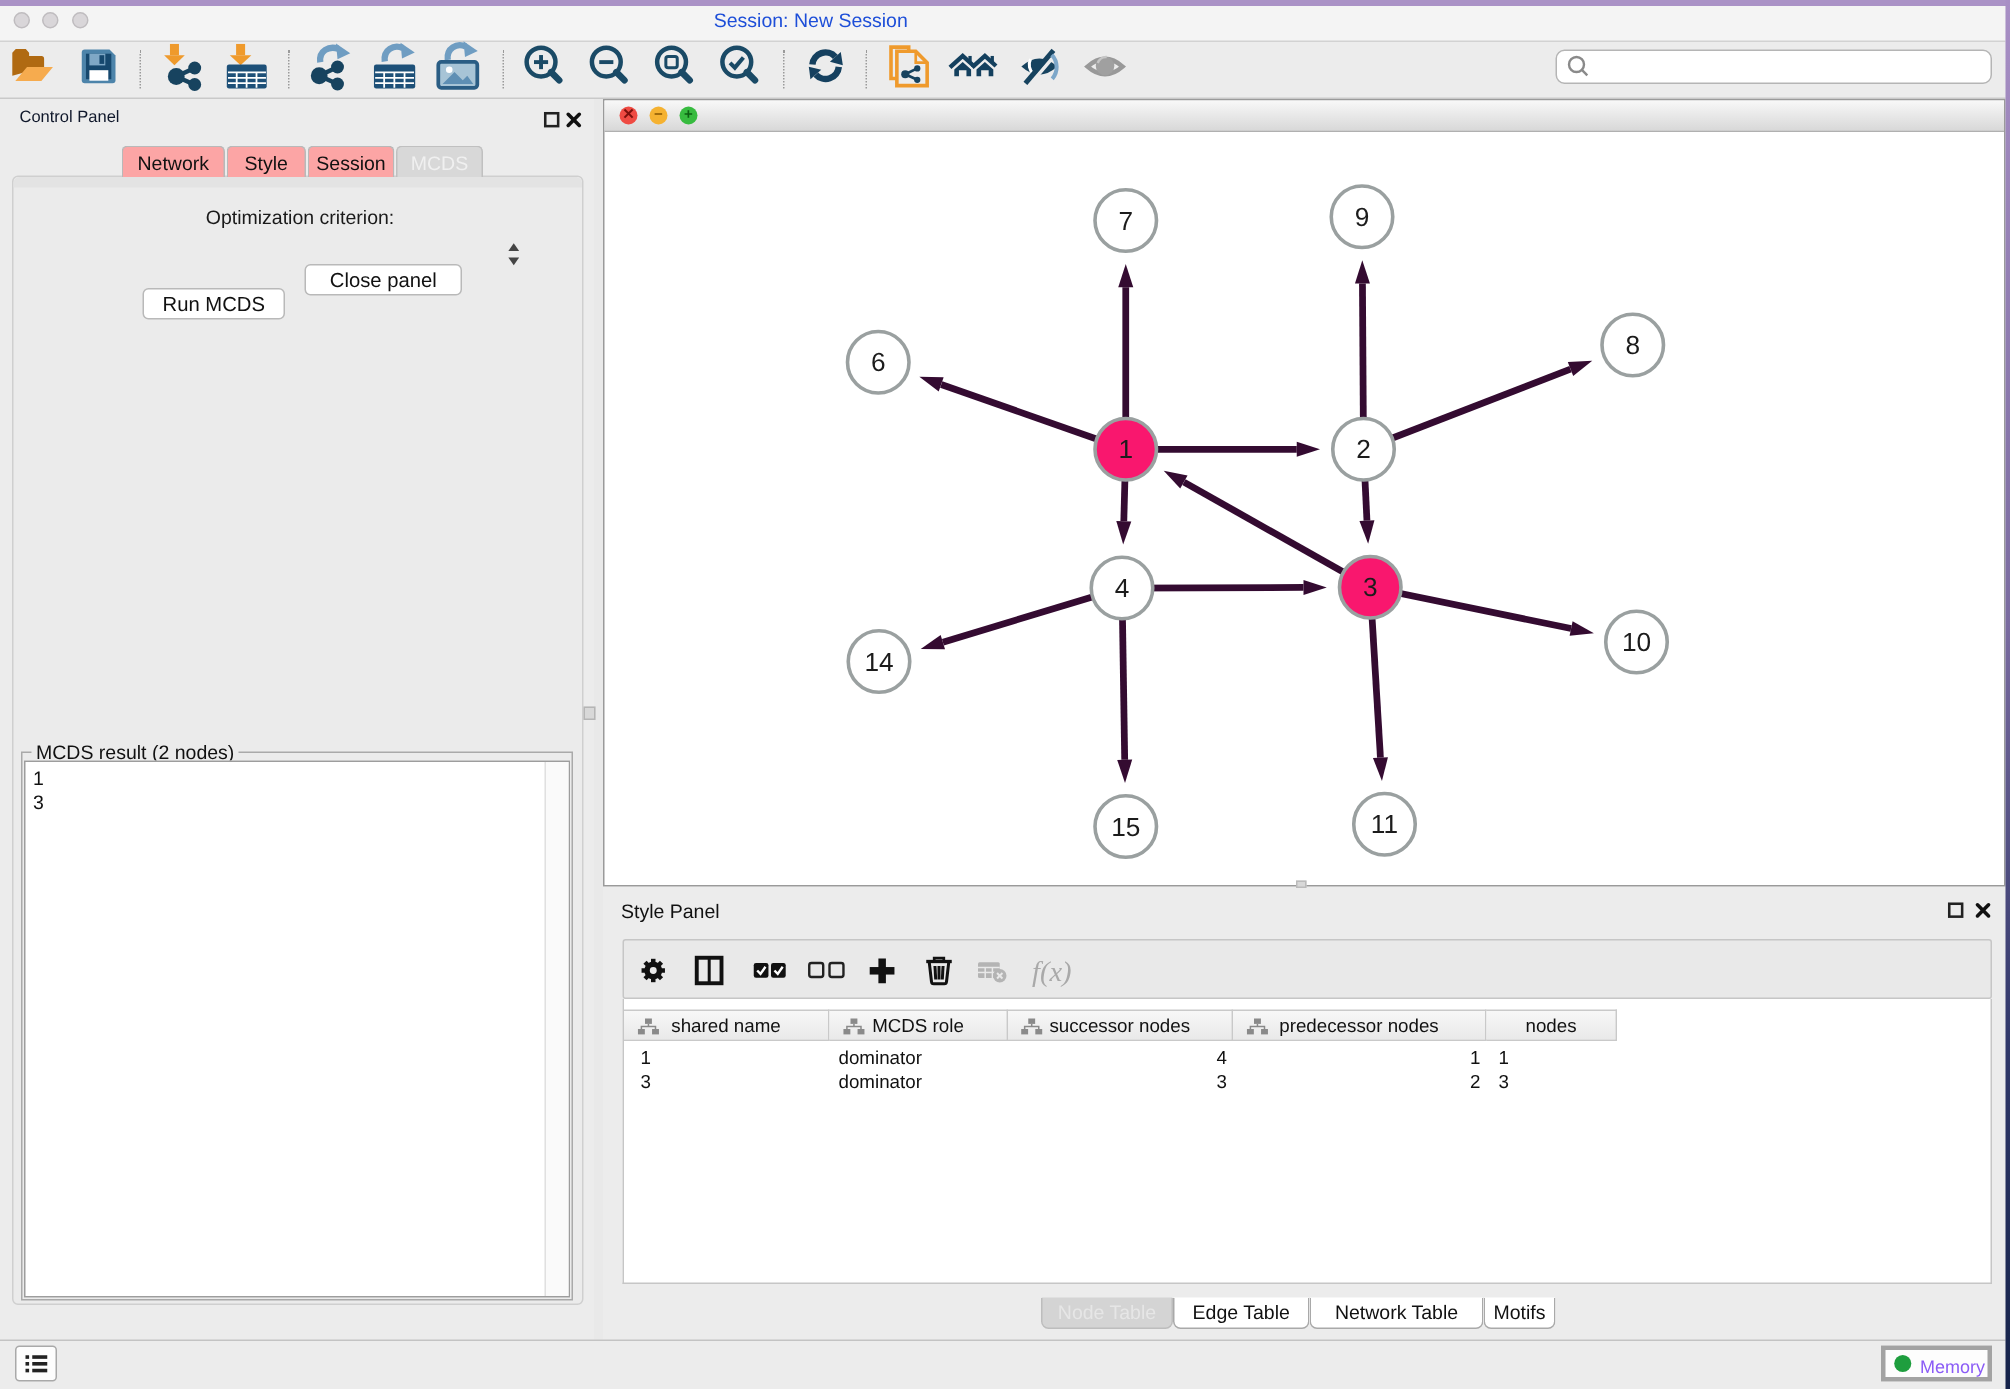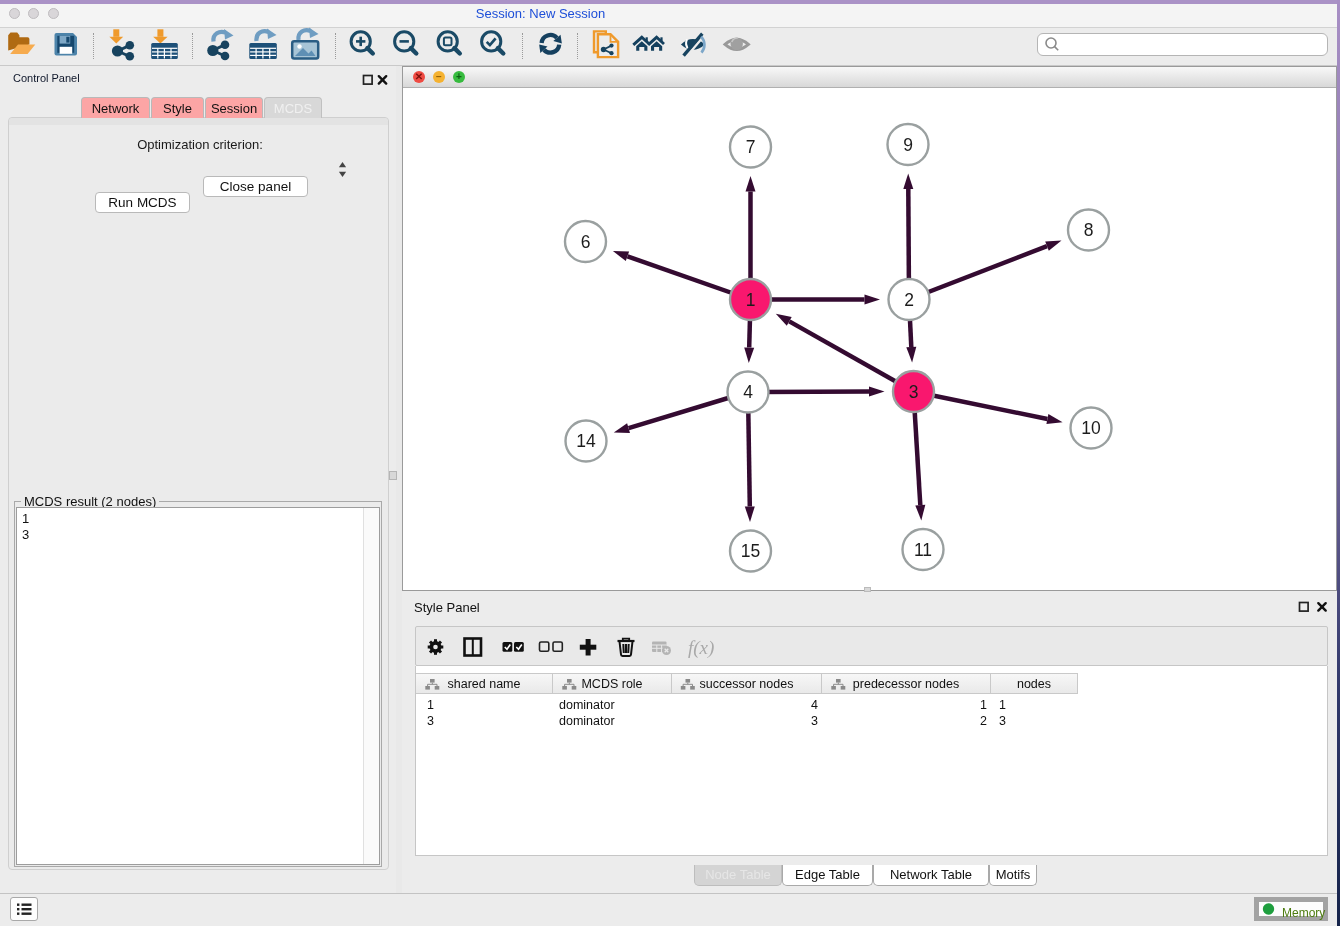--- a/index.html
+++ b/index.html
@@ -38,21 +38,21 @@
 
 #tp-title{left:414px;top:600px;font-size:13px;color:#111}
 #tp-toolbar{left:415px;top:626px;width:913px;height:40px;background:#e9e9e9;border:1px solid #c6c6c6;border-radius:2px}
 #tp-table{left:415px;top:666px;width:913px;height:190px;background:#fff;border:1px solid #c6c6c6;border-top:none}
 .th{position:absolute;top:673px;height:21px;background:linear-gradient(#f7f7f7,#e9e9e9);border:1px solid #c9c9c9;border-left:none;font-size:12.5px;color:#111;text-align:center;line-height:21px}
 .td{position:absolute;font-size:12.5px;color:#111;height:16px;line-height:16px}
 .btab{position:absolute;top:865px;height:21px;background:#fff;border:1px solid #a9a9a9;border-top:none;border-radius:0 0 5px 5px;font-size:13px;font-weight:500;color:#111;text-align:center;line-height:20px}
 .btabsel{background:#d4d4d4;color:#e6e6e6;border-color:#bdbdbd}
 
 #statusbar{left:0;top:893px;width:1337px;height:33px;background:#ececec;border-top:1px solid #c3c3c3}
-#mem-btn{left:1254px;top:897px;width:74px;height:24px;background:#fdfdfd;border:5px solid #a3a3a3;font-size:12px;color:#4d7c0f;line-height:22px}
+#mem-btn{left:1254px;top:897px;width:74px;height:24px;background:#fdfdfd;border:3px solid #a3a3a3;font-size:12px;color:#8b5cf6;line-height:22px}
 #list-btn{left:10px;top:897px;width:28px;height:24px;background:#fdfdfd;border:1px solid #a9a9a9;border-radius:3px}
 </style></head>
 <body>
 <div id="app">
  <div class="abs" id="titlebar"></div>
  <div class="tl-circle" style="left:9px"></div>
  <div class="tl-circle" style="left:28px"></div>
  <div class="tl-circle" style="left:48px"></div>
  <div class="abs" id="title-text">Session: New Session</div>
  <div class="abs" id="toolbar"></div>

